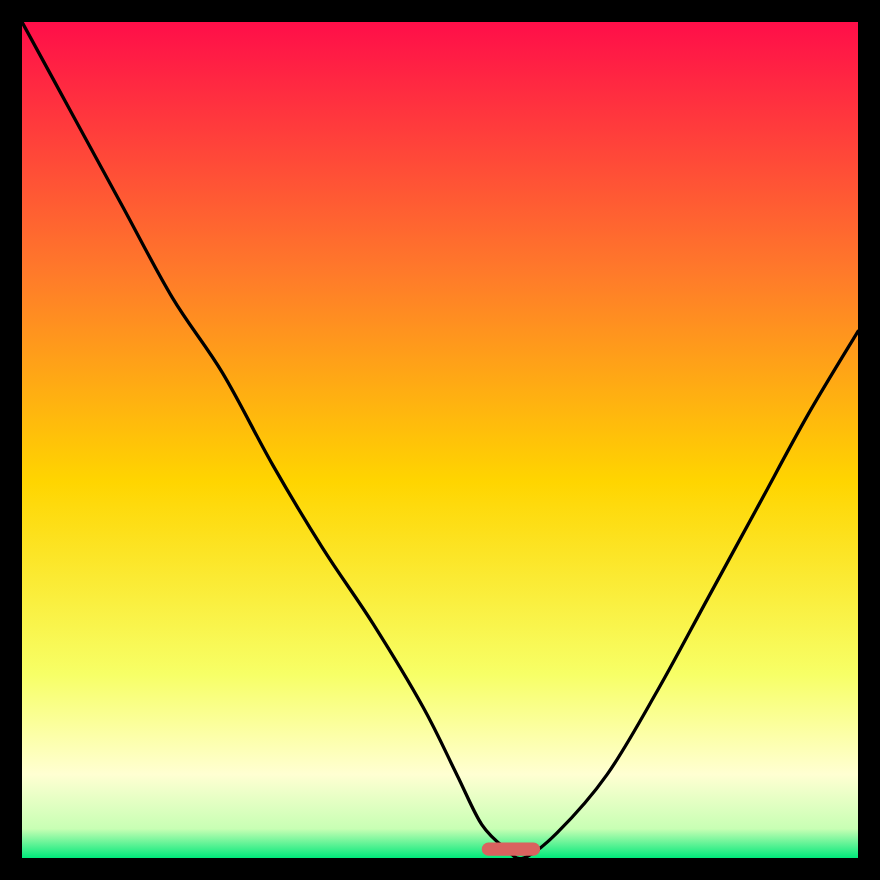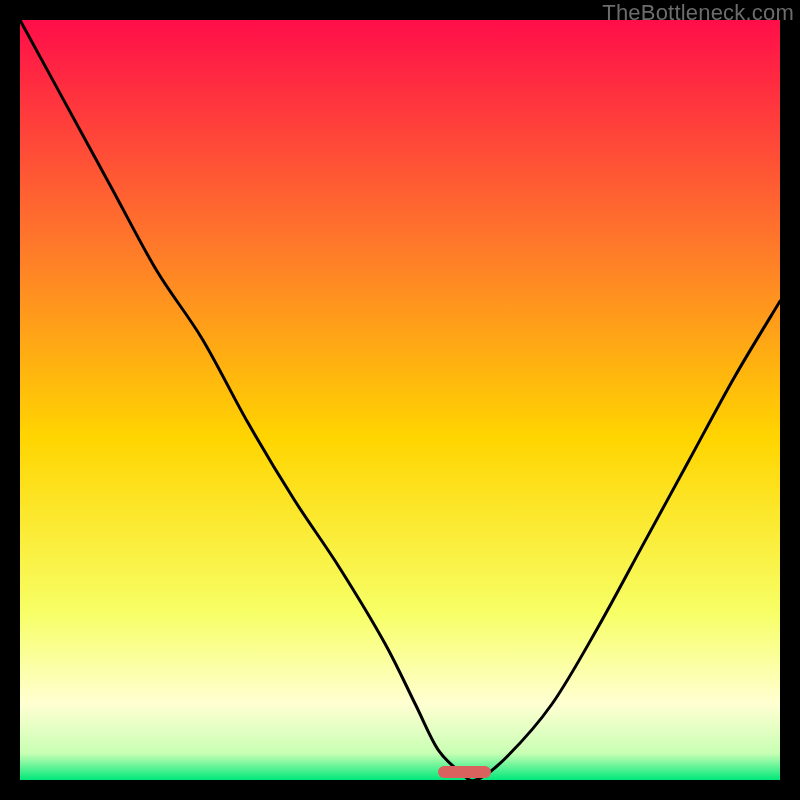--- a/index.html
+++ b/index.html
@@ -80,15 +80,14 @@
     </svg>
 
     <svg class="curve" viewBox="0 0 760 760" preserveAspectRatio="none">
       <path id="curve-path" d="M 0,0 C 7.6000000000000005,13.933333333333337 30.4,55.73333333333336 45.6,83.60000000000002 C 60.800000000000004,111.46666666666668 76,139.3333333333333 91.2,167.19999999999993 C 106.4,195.06666666666658 121.59999999999998,225.4666666666666 136.79999999999998,250.79999999999995 C 151.99999999999997,276.1333333333333 167.2,293.8666666666667 182.4,319.20000000000005 C 197.60000000000002,344.5333333333334 212.8,376.20000000000005 228,402.8 C 243.2,429.4 258.4,454.73333333333335 273.59999999999997,478.8 C 288.79999999999995,502.8666666666667 304,523.1333333333333 319.2,547.2 C 334.4,571.2666666666668 352.1333333333333,600.4000000000001 364.8,623.2 C 377.4666666666667,646 386.3333333333333,666.2666666666667 395.2,684 C 404.06666666666666,701.7333333333333 410.4000000000001,718.2 418.00000000000006,729.6 C 425.6,741 434.46666666666664,747.3333333333333 440.79999999999995,752.4 C 447.13333333333327,757.4666666666667 448.4,762.5333333333333 456,760 C 463.6,757.4666666666667 473.73333333333335,749.8666666666667 486.40000000000003,737.2 C 499.0666666666667,724.5333333333334 516.8,705.5333333333333 532,684 C 547.2,662.4666666666667 562.4000000000001,634.6 577.6,608 C 592.8,581.4 608,552.2666666666667 623.1999999999999,524.4 C 638.3999999999999,496.5333333333333 653.5999999999999,468.6666666666667 668.8,440.8 C 684,412.93333333333334 699.1999999999999,383.8 714.4,357.2 C 729.6,330.59999999999997 752.4,293.8666666666667 760,281.2" fill="none" stroke-width="3" stroke-linecap="round" stroke-linejoin="round" stroke="#000000"></path>
     </svg>
 
     <div class="marker" id="min-marker" style="left: 418px; width: 53.2px; bottom: 2px; background: rgb(217, 98, 95);"></div>
 
   </div>
 
-  <div class="watermark">TheBottleneck.com</div>
 
 </div>
 
 </body></html>

